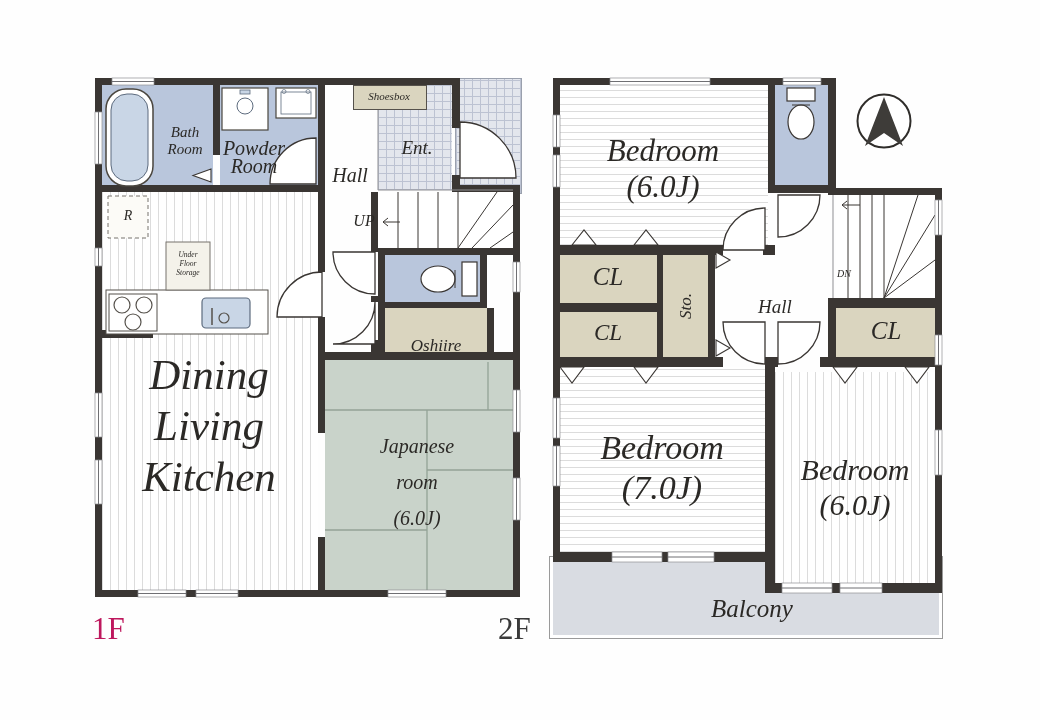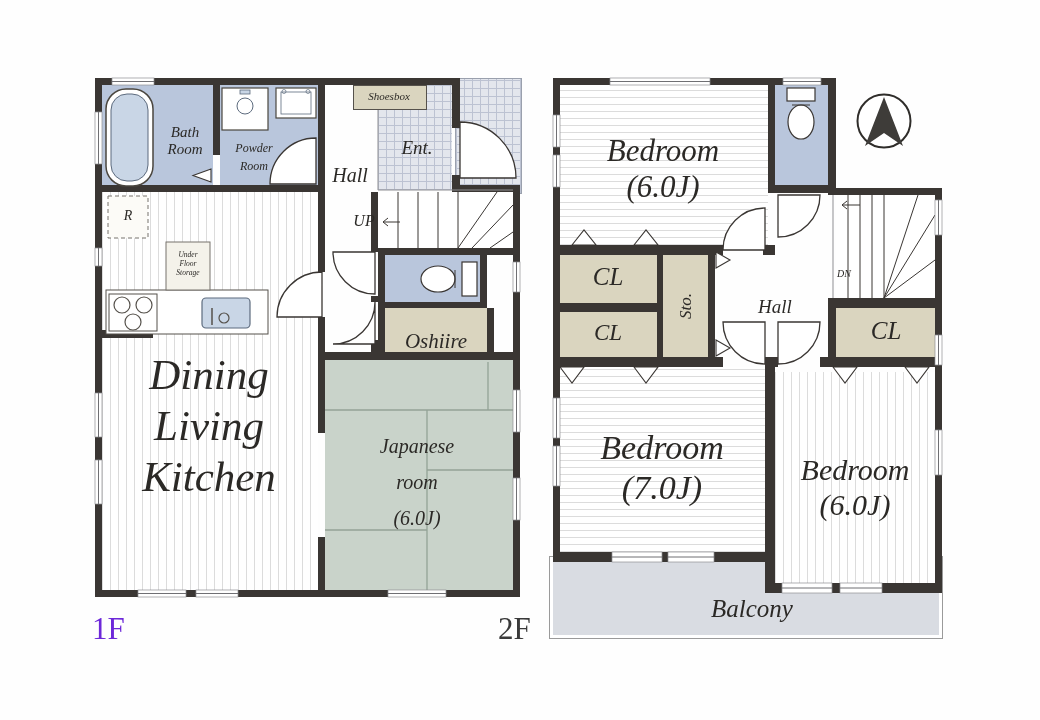--- a/index.html
+++ b/index.html
@@ -222,40 +222,40 @@
         <line x1="782" y1="588" x2="832" y2="588" stroke="#6f6f73" stroke-width="1"></line>
         <rect x="840" y="583" width="42" height="10" fill="#ffffff" stroke="#8f8f93" stroke-width="0.7"></rect>
         <line x1="840" y1="588" x2="882" y2="588" stroke="#6f6f73" stroke-width="1"></line>
       </g>
   </svg>
 
   <div class="lbl" style="left:185px;top:124px;font-size:15px;line-height:17px">
     <div>Bath</div>
       <div>Room</div>
   </div>
-  <div class="lbl" style="left:254px;top:139px;font-size:12px;line-height:18px">
+  <div class="lbl" style="left:254px;top:139px;font-size:20px;line-height:18px">
     <div>Powder</div>
       <div>Room</div>
   </div>
   <div class="lbl" style="left:350px;top:164px;font-size:20px">Hall</div>
   <div class="lbl" style="left:389px;top:90px;font-size:11px">Shoesbox</div>
   <div class="lbl" style="left:417px;top:137px;font-size:19px">Ent.</div>
   <div class="lbl" style="left:364px;top:212px;font-size:16px">UP</div>
   <div class="lbl" style="left:128px;top:208px;font-size:14px">R</div>
   <div class="lbl" style="left:188px;top:250px;font-size:7.5px;line-height:9px">
     <div>Under</div>
       <div>Floor</div>
       <div>Storage</div>
   </div>
   <div class="lbl" style="left:209px;top:349px;font-size:43px;line-height:51px">
     <div>Dining</div>
       <div>Living</div>
       <div>Kitchen</div>
   </div>
-  <div class="lbl" style="left:436px;top:329px;font-size:21px">Oshiire</div>
+  <div class="lbl" style="left:436px;top:336px;font-size:17px">Oshiire</div>
   <div class="lbl" style="left:417px;top:428px;font-size:20px;line-height:36px">
     <div>Japanese</div>
       <div>room</div>
       <div>(6.0J)</div>
   </div>
 
   <div class="lbl" style="left:663px;top:133px;font-size:31px;line-height:36px">
     <div>Bedroom</div>
       <div>(6.0J)</div>
   </div>
@@ -268,21 +268,21 @@
   <div class="lbl" style="left:662px;top:428px;font-size:34px;line-height:40px">
     <div>Bedroom</div>
       <div>(7.0J)</div>
   </div>
   <div class="lbl" style="left:855px;top:452px;font-size:30px;line-height:35px">
     <div>Bedroom</div>
       <div>(6.0J)</div>
   </div>
   <div class="lbl" style="left:752px;top:595px;font-size:25px">Balcony</div>
 
-  <div class="lbl plain" style="left:92px;top:611px;font-size:31px;color:#6d28d9">1F</div>
+  <div class="lbl plain" style="left:92px;top:611px;font-size:31px;color:#be185d">1F</div>
   <div class="lbl plain" style="left:498px;top:611px;font-size:31px;color:#3a3a3a">2F</div>
 
 <div class="wall" style="left: 95px; top: 78px; width: 365px; height: 7px;"></div>
     <div class="wall" style="left: 95px; top: 78px; width: 7px; height: 519px;"></div>
     <div class="wall" style="left: 95px; top: 590px; width: 425px; height: 7px;"></div>
     <div class="wall" style="left: 513px; top: 185px; width: 7px; height: 412px;"></div>
     <div class="wall" style="left: 95px; top: 185px; width: 230px; height: 7px;"></div>
     <div class="wall" style="left: 213px; top: 85px; width: 7px; height: 70px;"></div>
     <div class="wall" style="left: 318px; top: 78px; width: 7px; height: 114px;"></div>
     <div class="wall" style="left: 452px; top: 85px; width: 8px; height: 43px;"></div>

